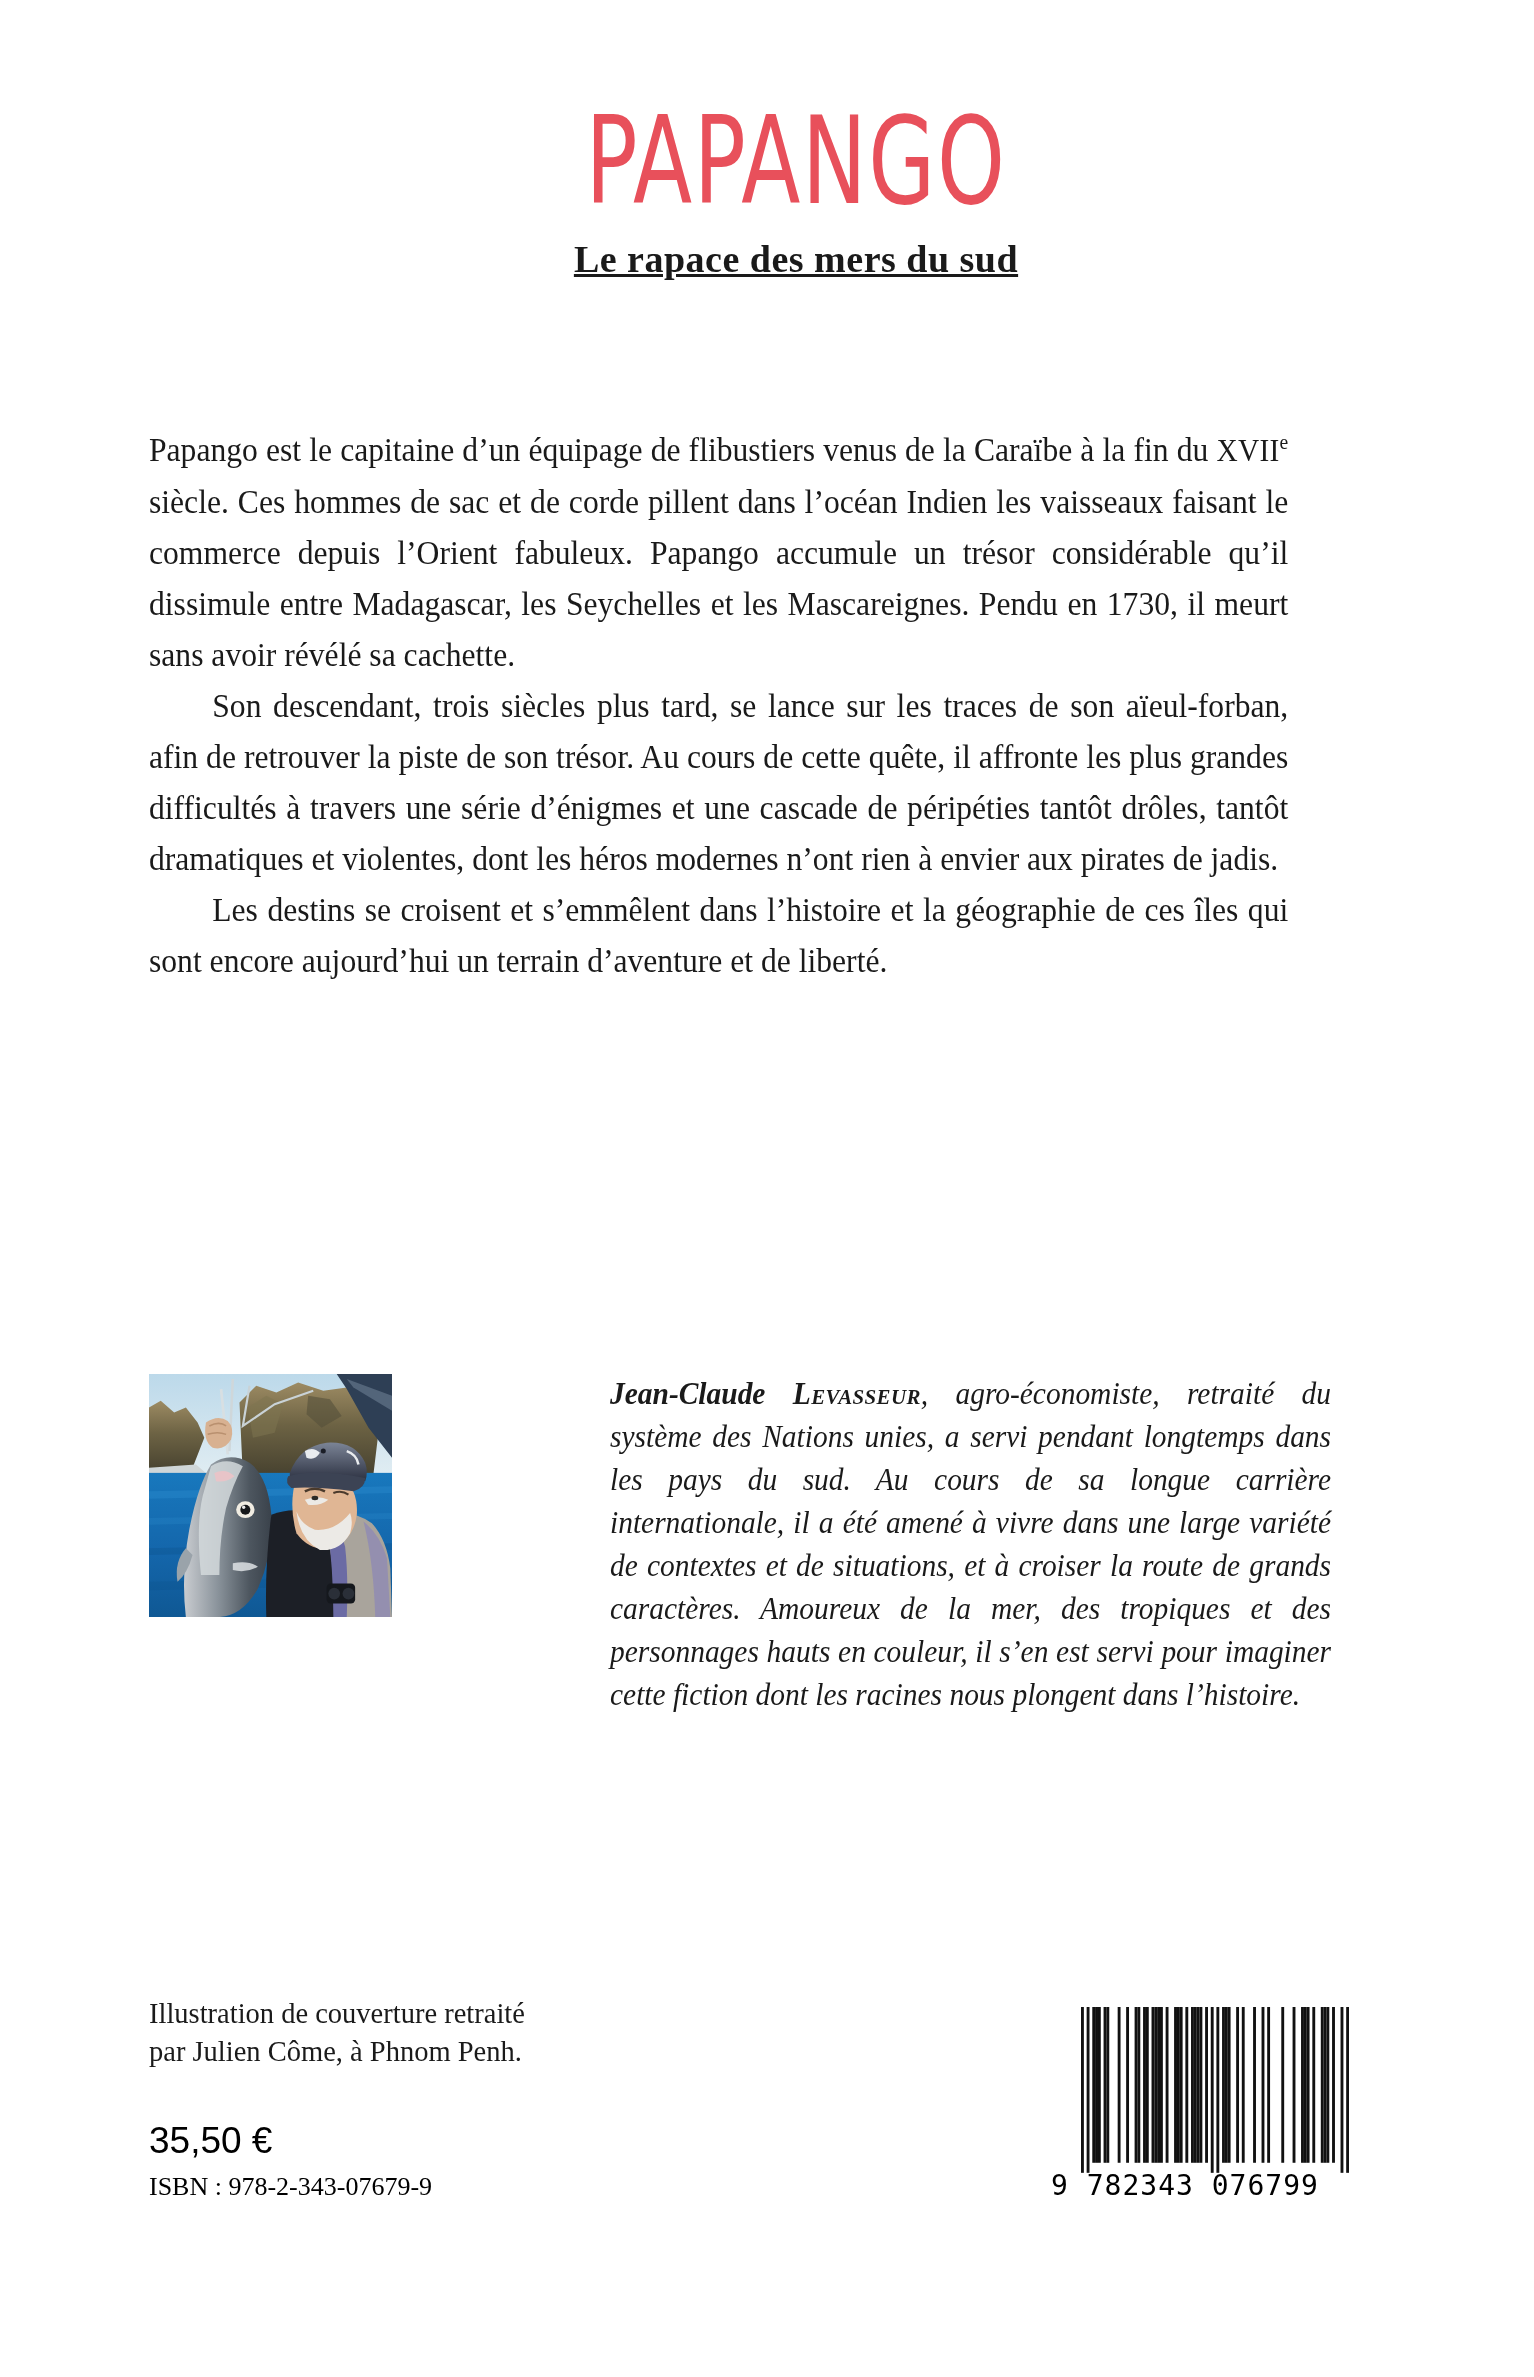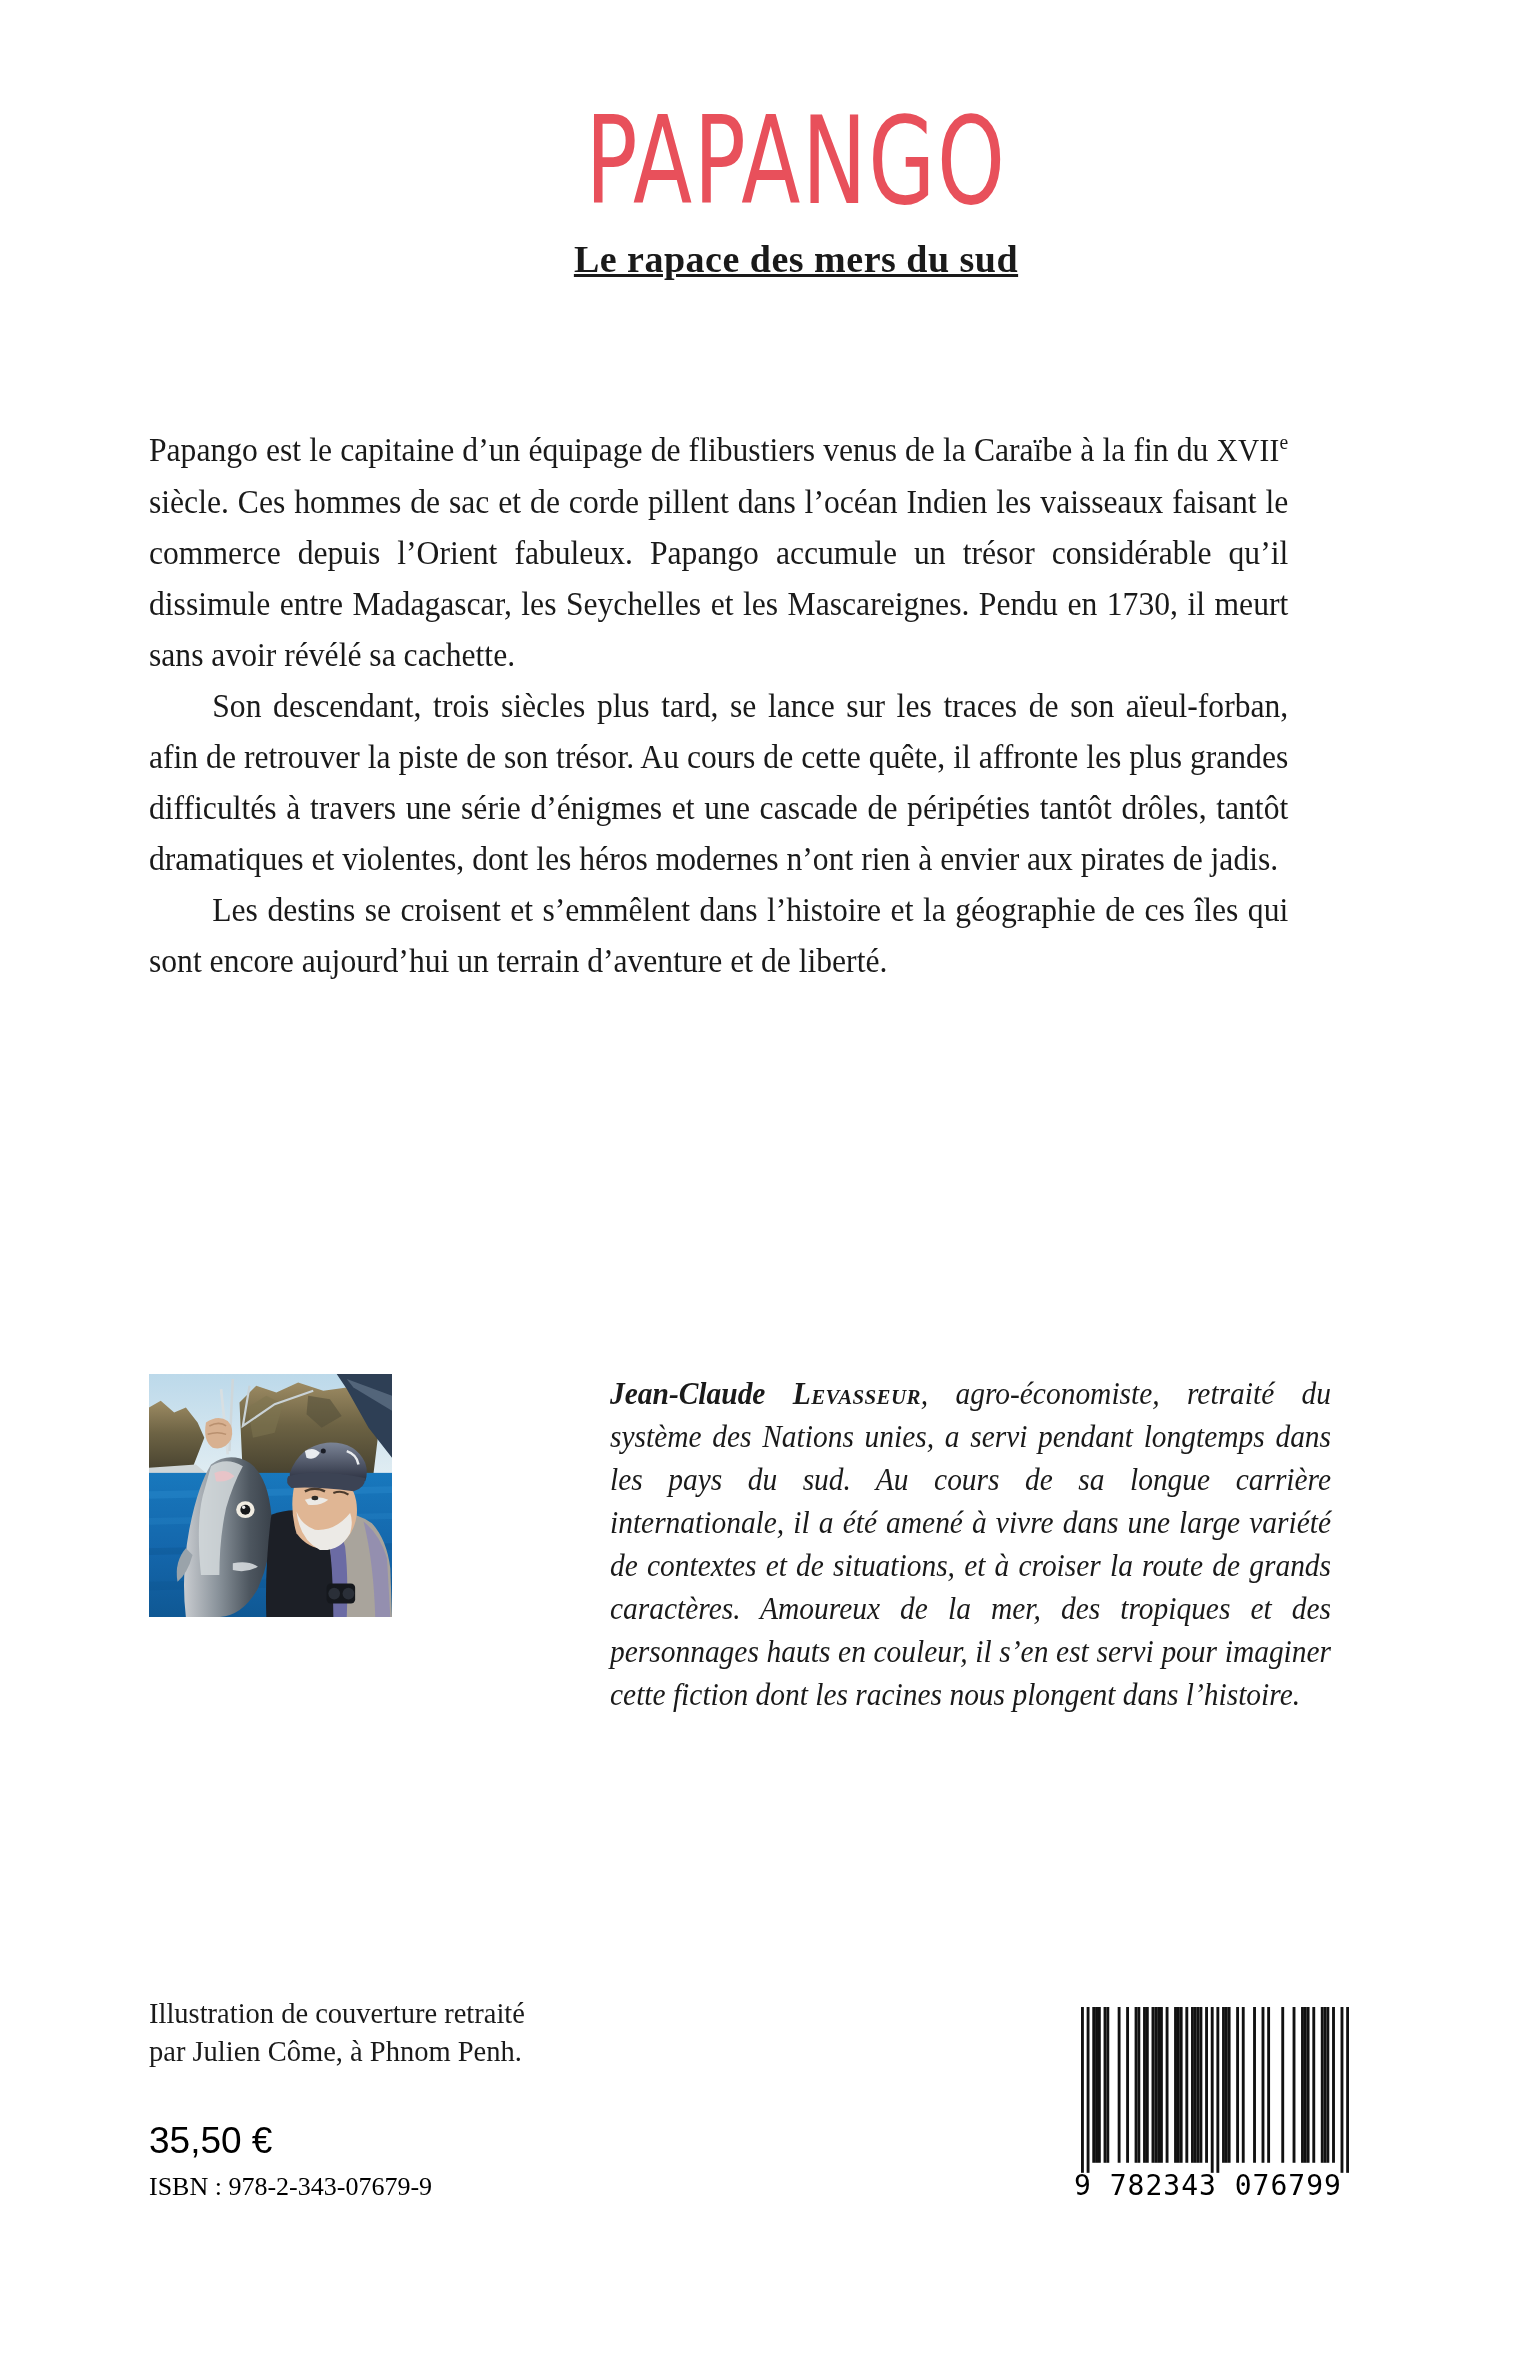--- a/index.html
+++ b/index.html
@@ -166,21 +166,21 @@
   .barcode {
     position: absolute;
     top: 2007px;
     left: 1081px;
     width: 268px;
     height: 180px;
   }
   .barcode svg { display: block; }
   .barcode-digits {
     position: absolute;
-    left: 1074px;
+    left: 1051px;
     top: 2169px;
     width: 268px;
     font-family: "DejaVu Sans Mono", monospace;
     font-size: 28px;
     letter-spacing: 1px;
     color: #000;
     white-space: pre;
   }
 </style>
 </head>

